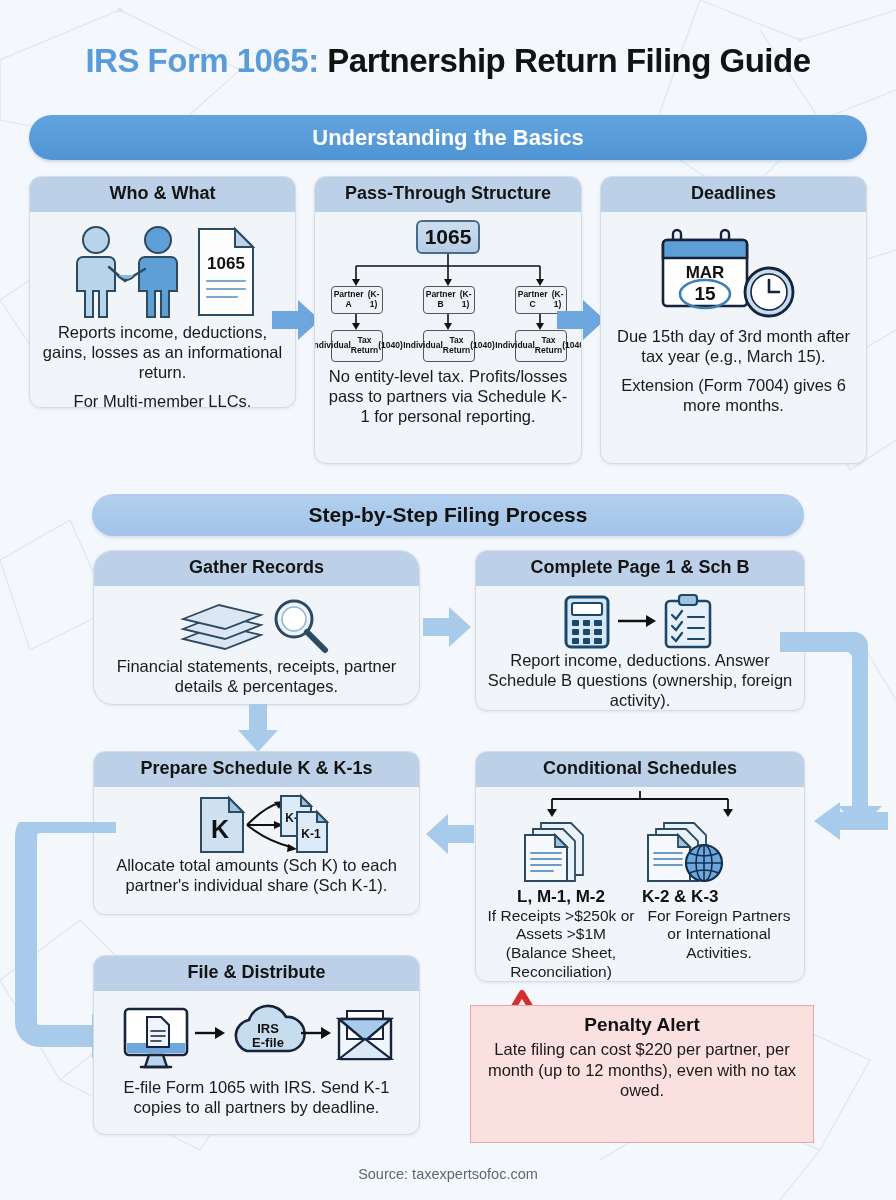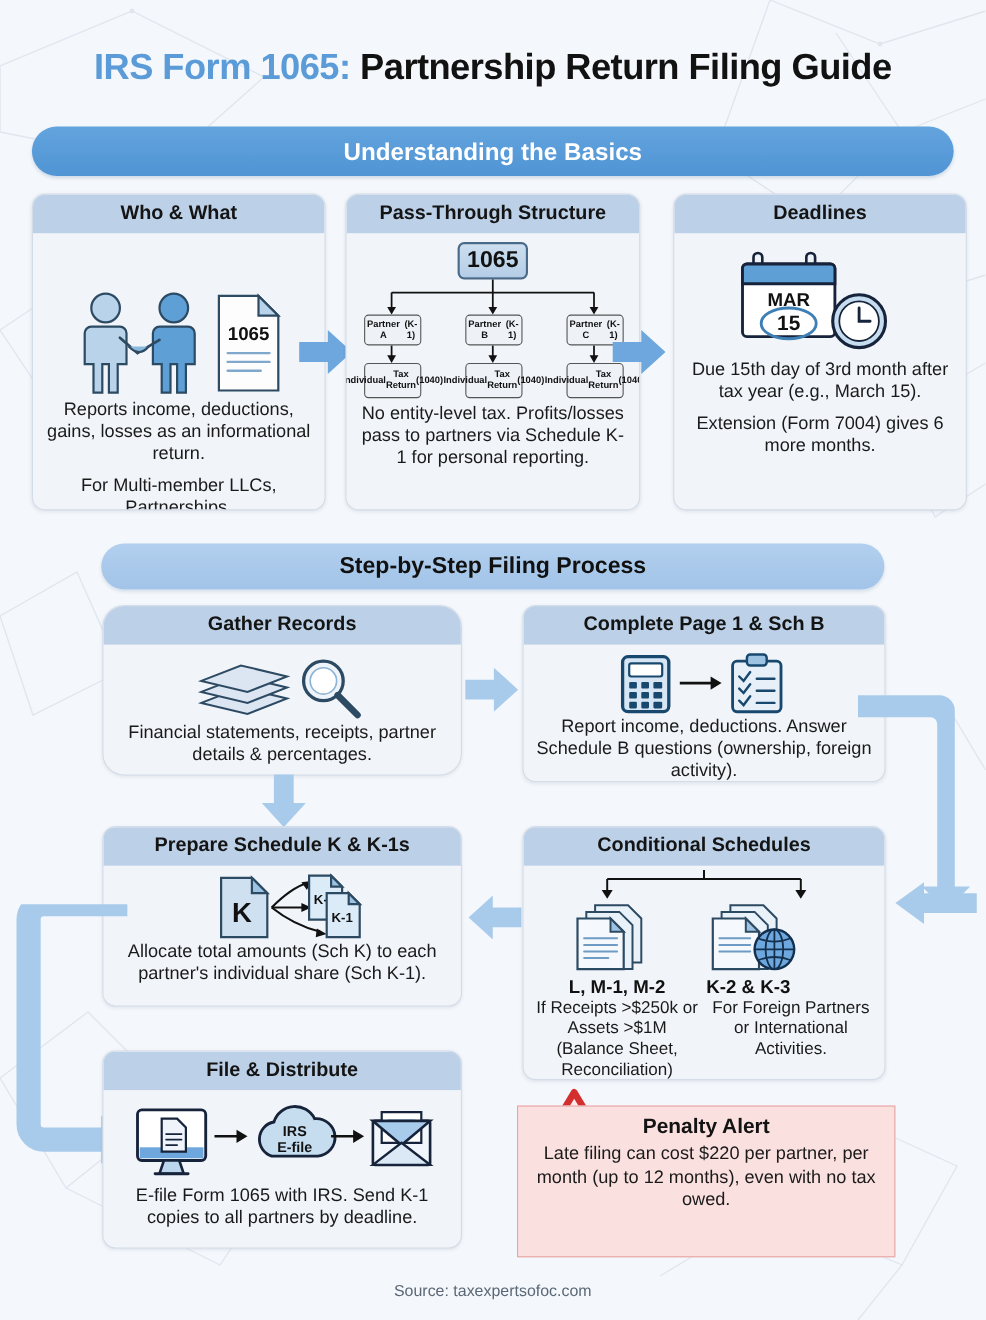--- a/index.html
+++ b/index.html
@@ -152,21 +152,21 @@
 
 <div class="page">
 
   <h1 class="title">
     <span class="accent">IRS Form 1065:</span>
     <span class="rest">Partnership Return Filing Guide</span>
   </h1>
 
   <div class="banner1">Understanding the Basics</div>
 
-  <div class="card" style="left:29px; top:176px; width:267px; height:288px;gap:40px;">
+  <div class="card" style="left:29px; top:176px; width:267px; height:232px;">
     <div class="card-head">Who &amp; What</div>
     <div class="card-body">
       <div class="icon-row" style="height:100px;">
         <svg width="200" height="98" viewBox="0 0 200 98">
 
           <circle cx="33" cy="17" r="13" fill="#b8d3ea" stroke="#2d4a63" stroke-width="2"></circle>
           <path d="M20 34 h26 a6 6 0 0 1 6 6 v28 h-8 v26 h-8 v-26 h-6 v26 h-8 v-26 h-8 v-28 a6 6 0 0 1 6 -6z" fill="#b8d3ea" stroke="#2d4a63" stroke-width="2"></path>
 
           <circle cx="95" cy="17" r="13" fill="#5e9fd6" stroke="#2d4a63" stroke-width="2"></circle>
           <path d="M82 34 h26 a6 6 0 0 1 6 6 v28 h-8 v26 h-8 v-26 h-6 v26 h-8 v-26 h-8 v-28 a6 6 0 0 1 6 -6z" fill="#5e9fd6" stroke="#2d4a63" stroke-width="2"></path>
@@ -257,21 +257,21 @@
       </div>
     </div>
   </div>
 
   <div class="arrow" style="left:553px; top:296px;">
     <svg width="56" height="48" viewBox="0 0 56 48">
       <path d="M4 15 h26 v-11 l22 20 -22 20 v-11 h-26z" fill="#6ea7dd"></path>
     </svg>
   </div>
 
-  <div class="card" style="left:600px; top:176px; width:267px; height:288px;margin-left:12px;">
+  <div class="card" style="left:600px; top:176px; width:267px; height:288px;">
     <div class="card-head">Deadlines</div>
     <div class="card-body">
       <div class="icon-row" style="height:104px;">
         <svg width="150" height="104" viewBox="0 0 150 104">
           <rect x="14" y="8" width="8" height="20" rx="4" fill="#eef3f8" stroke="#16233a" stroke-width="2.4"></rect>
           <rect x="62" y="8" width="8" height="20" rx="4" fill="#eef3f8" stroke="#16233a" stroke-width="2.4"></rect>
           <rect x="4" y="18" width="84" height="66" rx="4" fill="#ffffff" stroke="#16233a" stroke-width="2.6"></rect>
           <path d="M4 22 a4 4 0 0 1 4 -4 h76 a4 4 0 0 1 4 4 v14 h-84z" fill="#5e9fd6" stroke="#16233a" stroke-width="2.6"></path>
           <text x="46" y="56" font-family="Liberation Sans, sans-serif" font-size="17" font-weight="bold" text-anchor="middle" fill="#111">MAR</text>
           <text x="46" y="78" font-family="Liberation Sans, sans-serif" font-size="19" font-weight="bold" text-anchor="middle" fill="#111">15</text>

